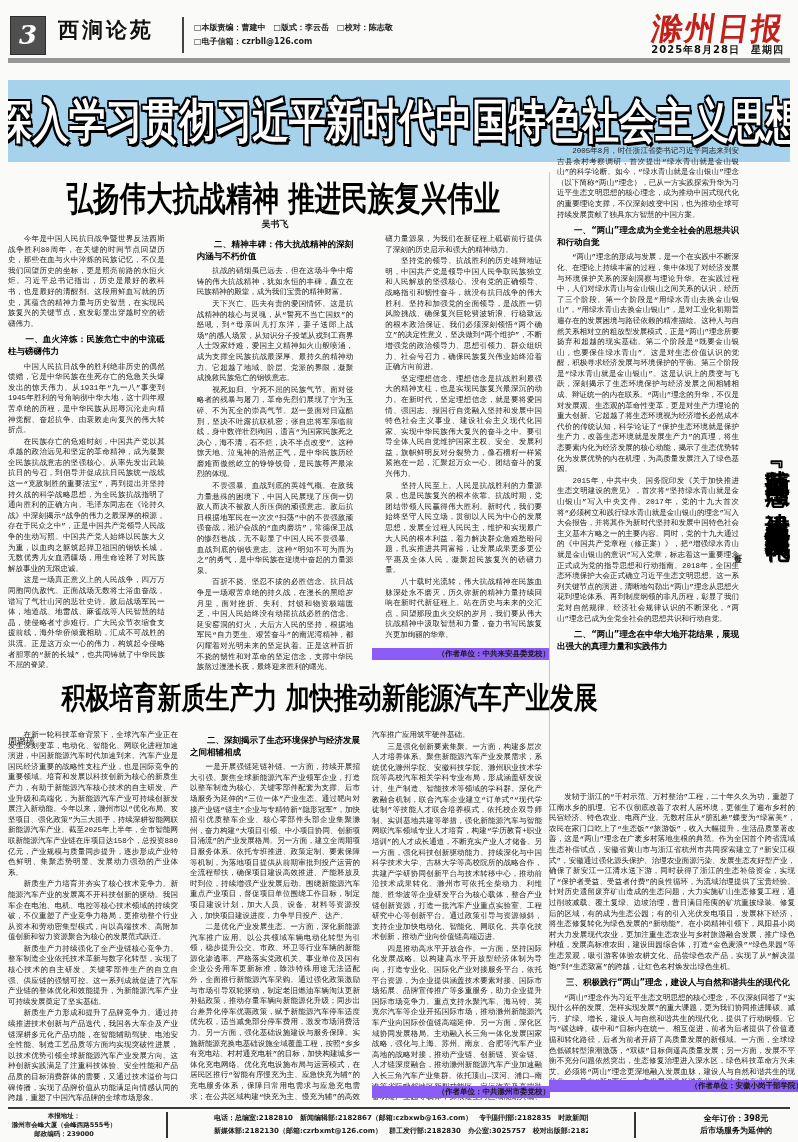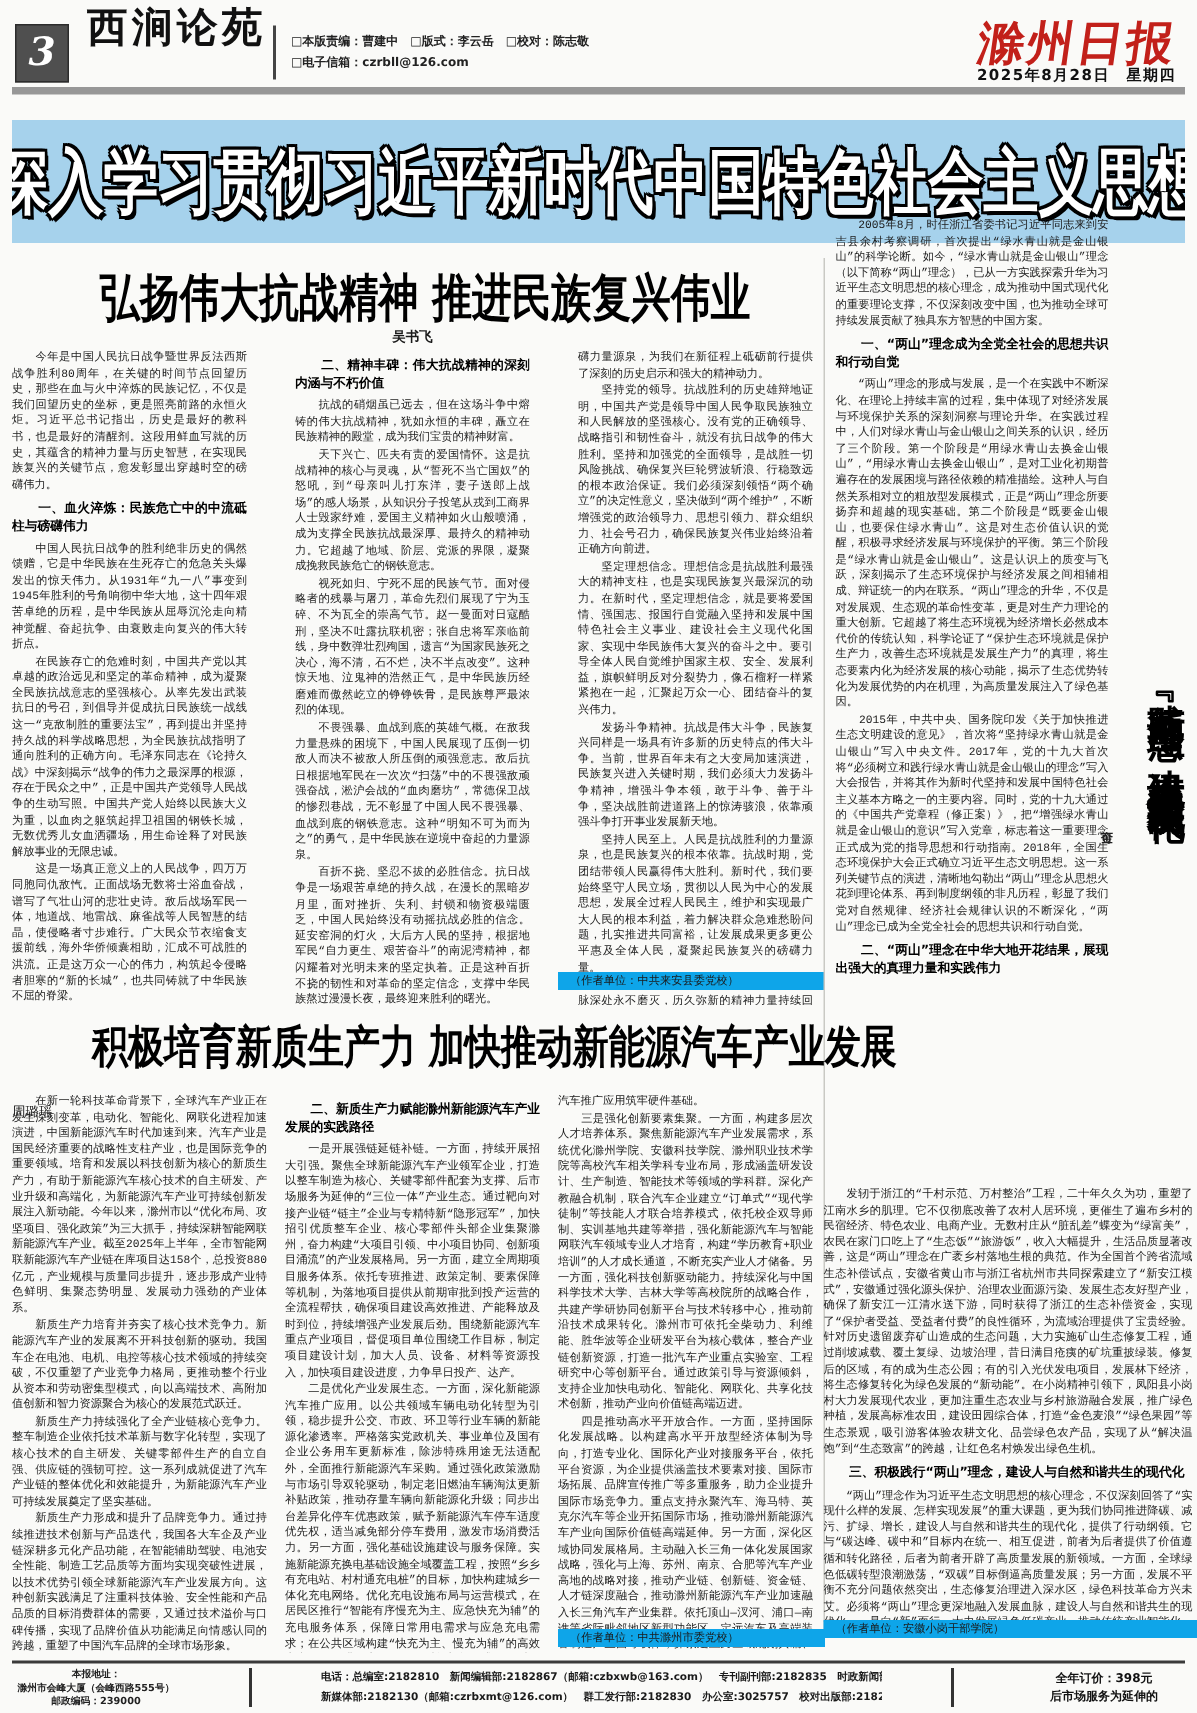--- a/index.html
+++ b/index.html
@@ -4,21 +4,21 @@
 <style>
   html,body{margin:0;padding:0;}
   body{width:798px;height:1142px;position:relative;background:#fafaf8;
        font-family:"DejaVu Sans","Liberation Sans",sans-serif;color:#1a1a1a;overflow:hidden;}
   .abs{position:absolute;}
 
   
   .pagenum{left:10px;top:16px;width:34px;height:37px;background:#4f4f4f;border:1px solid #2c2c2c;
            color:#fff;font-family:"DejaVu Serif","Liberation Serif",serif;font-style:italic;
            font-weight:700;font-size:26px;text-align:center;line-height:36px;}
-  .section-name{left:58px;top:0;font-size:27px;font-weight:800;letter-spacing:3px;color:#111;}
+  .section-name{left:58px;top:16px;font-size:21px;font-weight:800;letter-spacing:3px;color:#111;}
   .hdr-divider{left:182px;top:17px;width:2px;height:36px;background:#444;}
   .editors{left:194px;top:21px;font-size:8px;line-height:14px;color:#222;font-weight:600;}
   .masthead{right:14px;top:8px;font-family:"DejaVu Serif","Liberation Serif",serif;
             color:#c2201a;font-size:31px;font-weight:900;transform:skewX(-8deg);letter-spacing:2px;}
   .dateline{right:14px;top:43px;font-size:10px;font-weight:700;color:#111;letter-spacing:1px;}
   .graybar{left:8px;top:58px;width:782px;height:5px;background:#979797;}
 
   
   .banner{left:8px;top:80px;width:782px;height:82px;background:#a6d2ec;
           display:flex;align-items:center;justify-content:center;overflow:hidden;}
@@ -36,21 +36,21 @@
   .a2-author{left:8px;top:712px;width:534px;font-size:9px;font-weight:400;margin-top:23px;}
 
   
   .cols{display:flex;gap:12px;}
   .a1-cols{left:8px;top:234px;width:534px;height:436px;gap:32px;}
   .a2-cols{left:8px;top:730px;width:534px;height:372px;}
   .col{width:170px;height:100%;overflow:hidden;}
 
   .blk-p{margin:0 0 1px;font-size:7.5px;line-height:10.6px;text-align:justify;color:#1c1c1c;font-family:Liberation Mono, monospace;}
   .blk-h{margin:5px 0 4px;font-size:8.5px;line-height:11.6px;font-weight:800;text-align:justify;color:#000;}
-  .attr{font-size:7.5px;font-weight:400;text-align:left;background:#0ea5e9;padding:1px 0 1px 8px;}
+  .attr{font-size:7.5px;font-weight:700;text-align:right;background:#8b5cf6;padding:1px 0 1px 8px;}
 
   
   .vrule{left:549px;top:172px;width:1px;height:922px;background:#c9c9c4;}
   .a3-col{left:557px;top:146px;width:182px;height:644px;overflow:hidden;}
   .a3-wide{left:549px;top:792px;width:246px;height:298px;overflow:hidden;}
   .a3-vtitle{left:742px;top:170px;width:52px;height:628px;
      writing-mode:vertical-rl;text-orientation:upright;
      font-family:"DejaVu Serif","Liberation Serif",serif;font-weight:900;font-size:25px;
      letter-spacing:2px;color:#000;text-align:center;}
   .a3-vauthor{left:731px;top:548px;writing-mode:vertical-rl;text-orientation:upright;
@@ -102,21 +102,20 @@
       <p class="blk-p">　　天下兴亡、匹夫有责的爱国情怀。这是抗战精神的核心与灵魂，从“誓死不当亡国奴”的怒吼，到“母亲叫儿打东洋，妻子送郎上战场”的感人场景，从知识分子投笔从戎到工商界人士毁家纾难，爱国主义精神如火山般喷涌，成为支撑全民族抗战最深厚、最持久的精神动力。它超越了地域、阶层、党派的界限，凝聚成挽救民族危亡的钢铁意志。</p>
       <p class="blk-p">　　视死如归、宁死不屈的民族气节。面对侵略者的残暴与屠刀，革命先烈们展现了宁为玉碎、不为瓦全的崇高气节。赵一曼面对日寇酷刑，坚决不吐露抗联机密；张自忠将军亲临前线，身中数弹壮烈殉国，遗言“为国家民族死之决心，海不清，石不烂，决不半点改变”。这种惊天地、泣鬼神的浩然正气，是中华民族历经磨难而傲然屹立的铮铮铁骨，是民族尊严最浓烈的体现。</p>
       <p class="blk-p">　　不畏强暴、血战到底的英雄气概。在敌我力量悬殊的困境下，中国人民展现了压倒一切敌人而决不被敌人所压倒的顽强意志。敌后抗日根据地军民在一次次“扫荡”中的不畏强敌顽强奋战，淞沪会战的“血肉磨坊”，常德保卫战的惨烈巷战，无不彰显了中国人民不畏强暴、血战到底的钢铁意志。这种“明知不可为而为之”的勇气，是中华民族在逆境中奋起的力量源泉。</p>
       <p class="blk-p">　　百折不挠、坚忍不拔的必胜信念。抗日战争是一场艰苦卓绝的持久战，在漫长的黑暗岁月里，面对挫折、失利、封锁和物资极端匮乏，中国人民始终没有动摇抗战必胜的信念。延安窑洞的灯火，大后方人民的坚持，根据地军民“自力更生、艰苦奋斗”的南泥湾精神，都闪耀着对光明未来的坚定执着。正是这种百折不挠的韧性和对革命的坚定信念，支撑中华民族熬过漫漫长夜，最终迎来胜利的曙光。</p>
       <p class="blk-h">　　三、时代征程：弘扬伟大抗战精神，推进民族复兴伟业</p>
     </div>
   <div class="col">
       <p class="blk-p">礴力量源泉，为我们在新征程上砥砺前行提供了深刻的历史启示和强大的精神动力。</p>
       <p class="blk-p">　　坚持党的领导。抗战胜利的历史雄辩地证明，中国共产党是领导中国人民争取民族独立和人民解放的坚强核心。没有党的正确领导、战略指引和韧性奋斗，就没有抗日战争的伟大胜利。坚持和加强党的全面领导，是战胜一切风险挑战、确保复兴巨轮劈波斩浪、行稳致远的根本政治保证。我们必须深刻领悟“两个确立”的决定性意义，坚决做到“两个维护”，不断增强党的政治领导力、思想引领力、群众组织力、社会号召力，确保民族复兴伟业始终沿着正确方向前进。</p>
       <p class="blk-p">　　坚定理想信念。理想信念是抗战胜利最强大的精神支柱，也是实现民族复兴最深沉的动力。在新时代，坚定理想信念，就是要将爱国情、强国志、报国行自觉融入坚持和发展中国特色社会主义事业、建设社会主义现代化国家、实现中华民族伟大复兴的奋斗之中。要引导全体人民自觉维护国家主权、安全、发展利益，旗帜鲜明反对分裂势力，像石榴籽一样紧紧抱在一起，汇聚起万众一心、团结奋斗的复兴伟力。</p>
-      <p class="blk-p">　　发扬斗争精神。抗战是伟大斗争，民族复兴同样是一场具有许多新的历史特点的伟大斗争。当前，世界百年未有之大变局加速演进，民族复兴进入关键时期，我们必须大力发扬斗争精神，增强斗争本领，敢于斗争、善于斗争，坚决战胜前进道路上的惊涛骇浪，依靠顽强斗争打开事业发展新天地。</p>
       <p class="blk-p">　　坚持人民至上。人民是抗战胜利的力量源泉，也是民族复兴的根本依靠。抗战时期，党团结带领人民赢得伟大胜利。新时代，我们要始终坚守人民立场，贯彻以人民为中心的发展思想，发展全过程人民民主，维护和实现最广大人民的根本利益，着力解决群众急难愁盼问题，扎实推进共同富裕，让发展成果更多更公平惠及全体人民，凝聚起民族复兴的磅礴力量。</p>
       <p class="blk-p">　　八十载时光流转，伟大抗战精神在民族血脉深处永不磨灭，历久弥新的精神力量持续回响在新时代新征程上。站在历史与未来的交汇点，回望那段血火交织的岁月，我们要从伟大抗战精神中汲取智慧和力量，奋力书写民族复兴更加绚丽的华章。</p>
     </div>
 </div>
 <div class="abs attr a1-attr">（作者单位：中共来安县委党校）</div>
 
 <div class="abs vrule"></div>
 
 <div class="abs a3-col">
     <p class="blk-p">　　2005年8月，时任浙江省委书记习近平同志来到安吉县余村考察调研，首次提出“绿水青山就是金山银山”的科学论断。如今，“绿水青山就是金山银山”理念（以下简称“两山”理念），已从一方实践探索升华为习近平生态文明思想的核心理念，成为推动中国式现代化的重要理论支撑，不仅深刻改变中国，也为推动全球可持续发展贡献了独具东方智慧的中国方案。</p>
@@ -137,21 +136,21 @@
 <div class="abs a2-title">积极培育新质生产力  加快推动新能源汽车产业发展</div>
 <div class="abs a2-author">周璐瑶</div>
 <div class="abs cols a2-cols">
   <div class="col">
       <p class="blk-p">　　在新一轮科技革命背景下，全球汽车产业正在发生深刻变革，电动化、智能化、网联化进程加速演进，中国新能源汽车时代加速到来。汽车产业是国民经济重要的战略性支柱产业，也是国际竞争的重要领域。培育和发展以科技创新为核心的新质生产力，有助于新能源汽车核心技术的自主研发、产业升级和高端化，为新能源汽车产业可持续创新发展注入新动能。今年以来，滁州市以“优化布局、攻坚项目、强化政策”为三大抓手，持续深耕智能网联新能源汽车产业。截至2025年上半年，全市智能网联新能源汽车产业链在库项目达158个，总投资880亿元，产业规模与质量同步提升，逐步形成产业特色鲜明、集聚态势明显、发展动力强劲的产业体系。</p>
       <p class="blk-p">　　新质生产力培育并夯实了核心技术竞争力。新能源汽车产业的发展离不开科技创新的驱动。我国车企在电池、电机、电控等核心技术领域的持续突破，不仅重塑了产业竞争力格局，更推动整个行业从资本和劳动密集型模式，向以高端技术、高附加值创新和智力资源聚合为核心的发展范式跃迁。</p>
       <p class="blk-p">　　新质生产力持续强化了全产业链核心竞争力。整车制造企业依托技术革新与数字化转型，实现了核心技术的自主研发、关键零部件生产的自立自强、供应链的强韧可控。这一系列成就促进了汽车产业链的整体优化和效能提升，为新能源汽车产业可持续发展奠定了坚实基础。</p>
       <p class="blk-p">　　新质生产力形成和提升了品牌竞争力。通过持续推进技术创新与产品迭代，我国各大车企及产业链深耕多元化产品功能，在智能辅助驾驶、电池安全性能、制造工艺品质等方面均实现突破性进展，以技术优势引领全球新能源汽车产业发展方向。这种创新实践满足了注重科技体验、安全性能和产品品质的目标消费群体的需要，又通过技术溢价与口碑传播，实现了品牌价值从功能满足向情感认同的跨越，重塑了中国汽车品牌的全球市场形象。</p>
     </div>
   <div class="col">
-      <p class="blk-h">　　二、新质生产力赋能滁州新能源汽车产业发展的实践路径</p>
+      <p class="blk-h">　　二、深刻揭示了生态环境保护与经济发展之间相辅相成</p>
       <p class="blk-p">　　一是开展强链延链补链。一方面，持续开展招大引强。聚焦全球新能源汽车产业领军企业，打造以整车制造为核心、关键零部件配套为支撑、后市场服务为延伸的“三位一体”产业生态。通过靶向对接产业链“链主”企业与专精特新“隐形冠军”，加快招引优质整车企业、核心零部件头部企业集聚滁州，奋力构建“大项目引领、中小项目协同、创新项目涌流”的产业发展格局。另一方面，建立全周期项目服务体系。依托专班推进、政策定制、要素保障等机制，为落地项目提供从前期审批到投产运营的全流程帮扶，确保项目建设高效推进、产能释放及时到位，持续增强产业发展后劲。围绕新能源汽车重点产业项目，督促项目单位围绕工作目标，制定项目建设计划，加大人员、设备、材料等资源投入，加快项目建设进度，力争早日投产、达产。</p>
       <p class="blk-p">　　二是优化产业发展生态。一方面，深化新能源汽车推广应用。以公共领域车辆电动化转型为引领，稳步提升公交、市政、环卫等行业车辆的新能源化渗透率。严格落实党政机关、事业单位及国有企业公务用车更新标准，除涉特殊用途无法适配外，全面推行新能源汽车采购。通过强化政策激励与市场引导双轮驱动，制定老旧燃油车辆淘汰更新补贴政策，推动存量车辆向新能源化升级；同步出台差异化停车优惠政策，赋予新能源汽车停车适度优先权，适当减免部分停车费用，激发市场消费活力。另一方面，强化基础设施建设与服务保障。实施新能源充换电基础设施全域覆盖工程，按照“乡乡有充电站、村村通充电桩”的目标，加快构建城乡一体化充电网络。优化充电设施布局与运营模式，在居民区推行“智能有序慢充为主、应急快充为辅”的充电服务体系，保障日常用电需求与应急充电需求；在公共区域构建“快充为主、慢充为辅”的高效充电网络，满足高频次、短时间补能需求。同时，建立充电设施安全生命周期运维管理机制，通过智能化监测、定期检修维护，提升设施利用率与服务效率，为新能源</p>
     </div>
   <div class="col">
       <p class="blk-p">汽车推广应用筑牢硬件基础。</p>
       <p class="blk-p">　　三是强化创新要素集聚。一方面，构建多层次人才培养体系。聚焦新能源汽车产业发展需求，系统优化滁州学院、安徽科技学院、滁州职业技术学院等高校汽车相关学科专业布局，形成涵盖研发设计、生产制造、智能技术等领域的学科群。深化产教融合机制，联合汽车企业建立“订单式”“现代学徒制”等技能人才联合培养模式，依托校企双导师制、实训基地共建等举措，强化新能源汽车与智能网联汽车领域专业人才培育，构建“学历教育+职业培训”的人才成长通道，不断充实产业人才储备。另一方面，强化科技创新驱动能力。持续深化与中国科学技术大学、吉林大学等高校院所的战略合作，共建产学研协同创新平台与技术转移中心，推动前沿技术成果转化。滁州市可依托全柴动力、利维能、胜华波等企业研发平台为核心载体，整合产业链创新资源，打造一批汽车产业重点实验室、工程研究中心等创新平台。通过政策引导与资源倾斜，支持企业加快电动化、智能化、网联化、共享化技术创新，推动产业向价值链高端迈进。</p>
       <p class="blk-p">　　四是推动高水平开放合作。一方面，坚持国际化发展战略。以构建高水平开放型经济体制为导向，打造专业化、国际化产业对接服务平台，依托平台资源，为企业提供涵盖技术要素对接、国际市场拓展、品牌宣传推广等多重服务，助力企业提升国际市场竞争力。重点支持永聚汽车、海马特、英克尔汽车等企业开拓国际市场，推动滁州新能源汽车产业向国际价值链高端延伸。另一方面，深化区域协同发展格局。主动融入长三角一体化发展国家战略，强化与上海、苏州、南京、合肥等汽车产业高地的战略对接，推动产业链、创新链、资金链、人才链深度融合，推动滁州新能源汽车产业加速融入长三角汽车产业集群。依托顶山—汊河、浦口—南谯等省际毗邻地区新型功能区、定远汽车及高端装备制造产业园等载体，探索建立跨区域规划共编、设施共建、利益共享的一体化合作机制，通过产业协同创新、供应链互补、标准互认等举措，实现区域间资源优化配置与产业协同升级，构建具有全球竞争力的新能源汽车产业生态圈。</p>
     </div>
 </div>
 <div class="abs attr a2-attr">（作者单位：中共滁州市委党校）</div>

